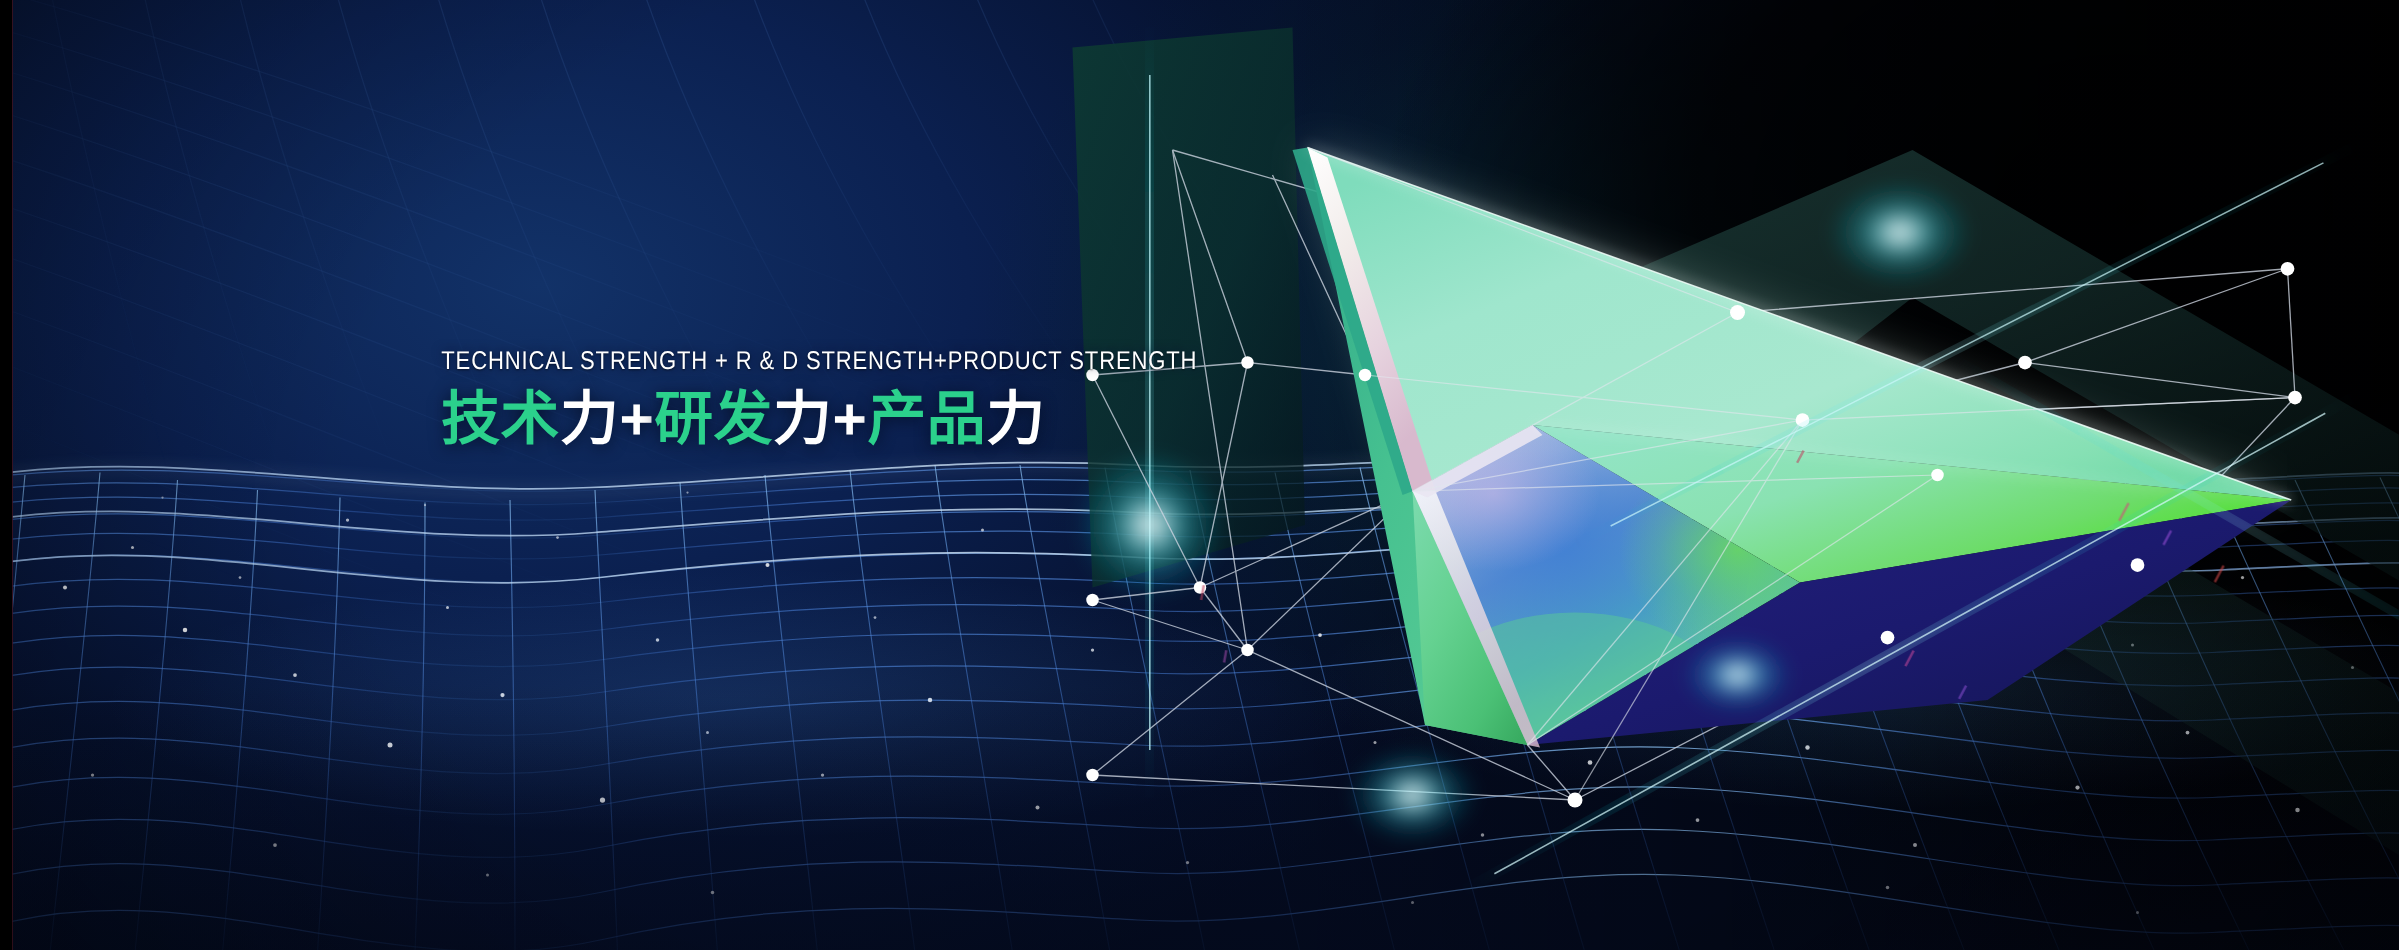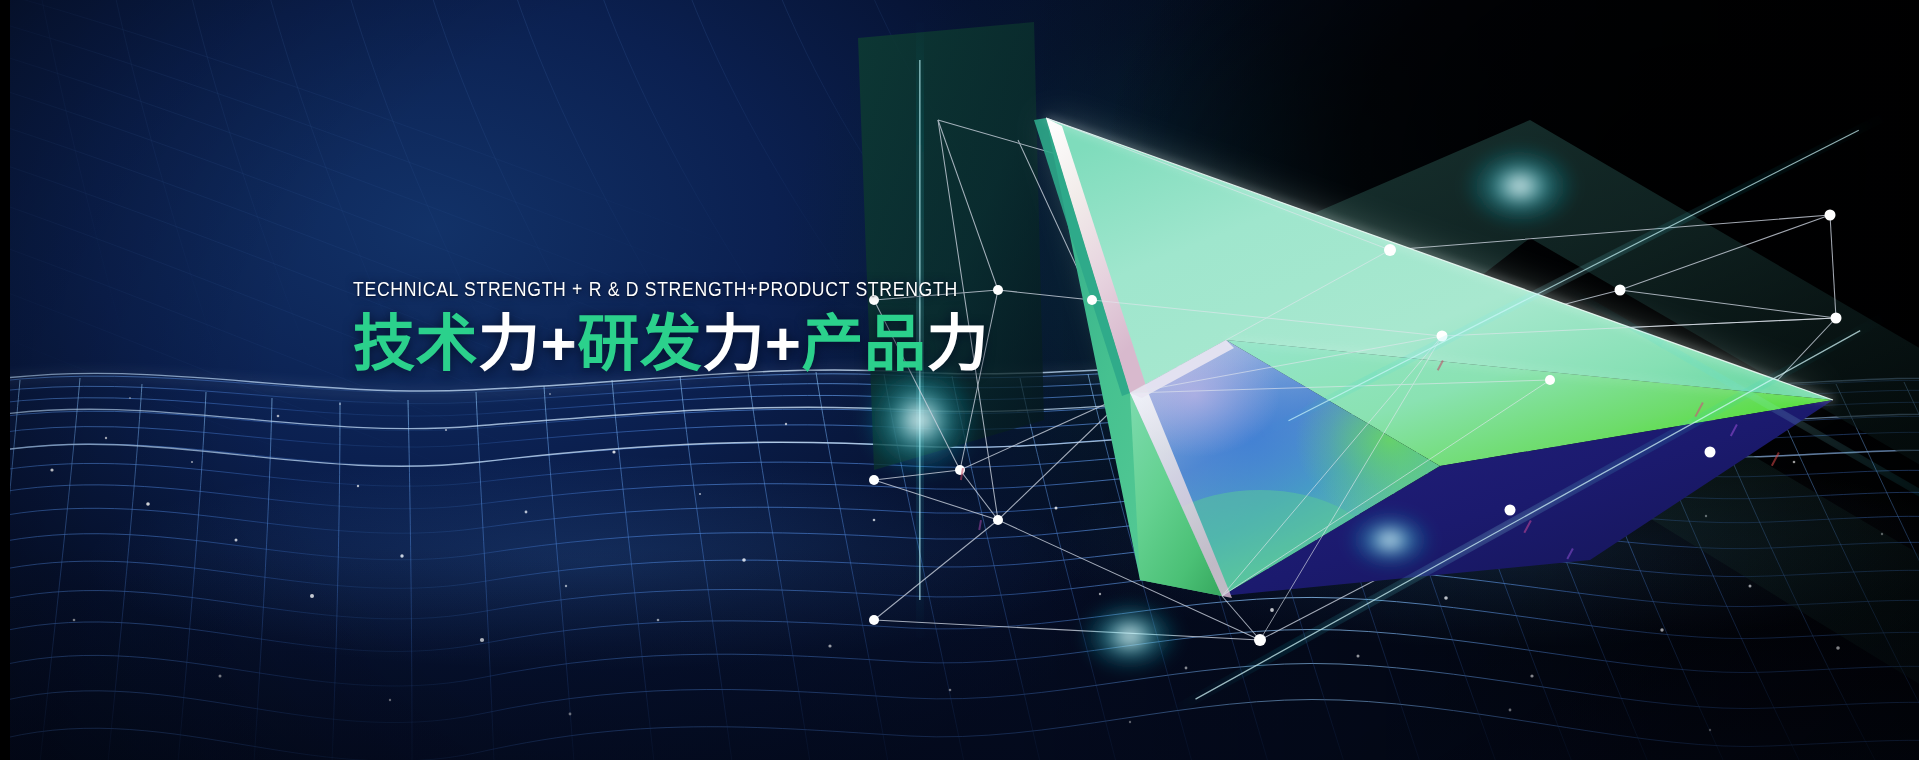--- a/index.html
+++ b/index.html
@@ -85,21 +85,21 @@
     color: #ffffff;
     white-space: nowrap;
     transform: scaleX(0.86);
     transform-origin: left center;
     font-weight: 400;
     text-shadow: 0 0 9px rgba(10,22,56,0.95), 0 1px 2px rgba(0,0,0,0.6);
   }
   #cn-line {
     margin-top: 8px;
     font-family: "Liberation Sans", sans-serif;
-    font-size: 62px;
+    font-size: 47px;
     line-height: 1.16;
     font-weight: 700;
     white-space: nowrap;
     letter-spacing: 0.5px;
     text-shadow: 0 2px 12px rgba(4,12,34,0.85);
   }
   .cn-green { color: #2bd18c; }
   .cn-white { color: #ffffff; }
   .cn-plus  { color: #ffffff; font-weight: 700; }
 

